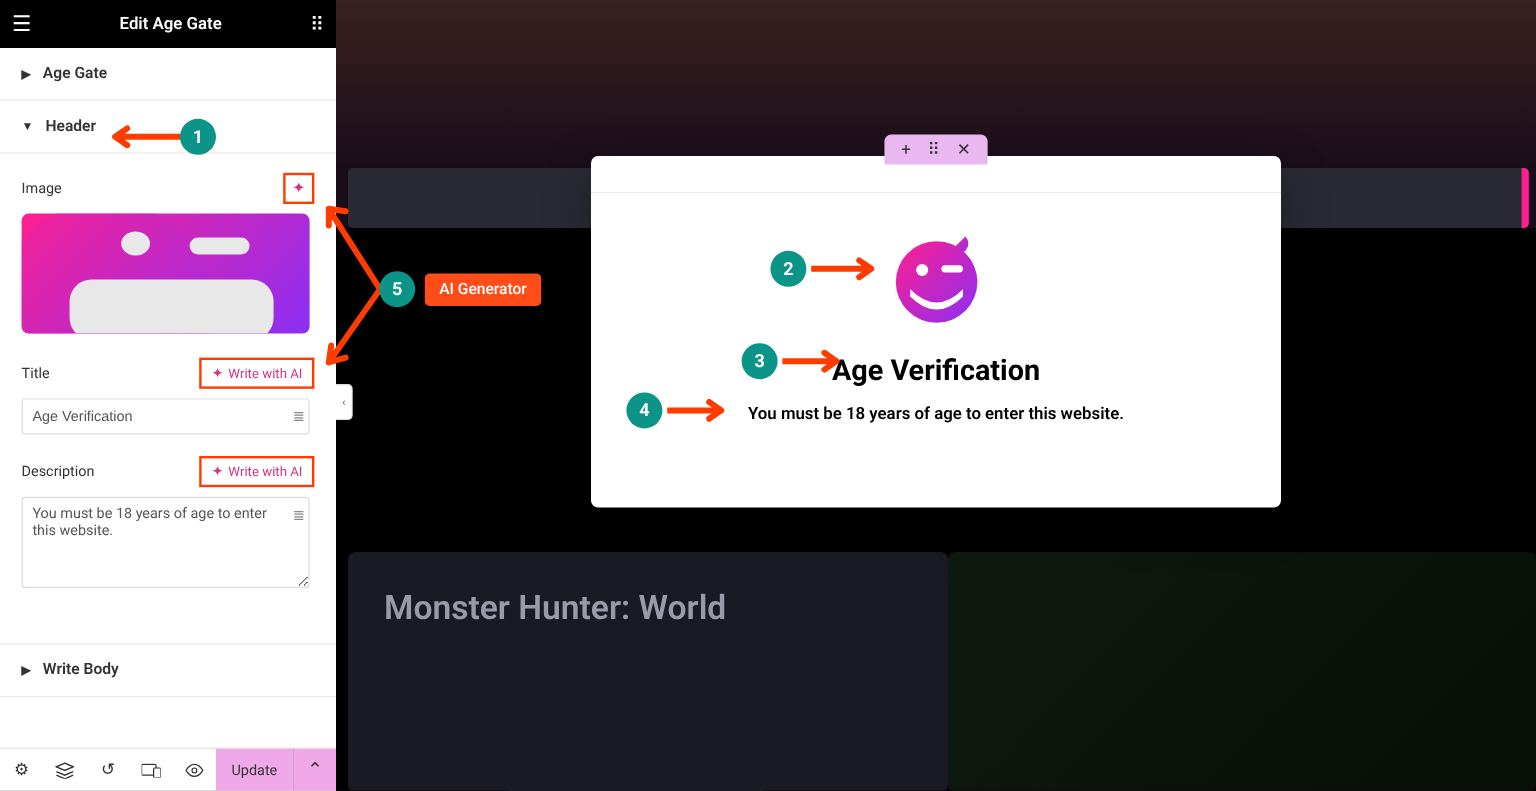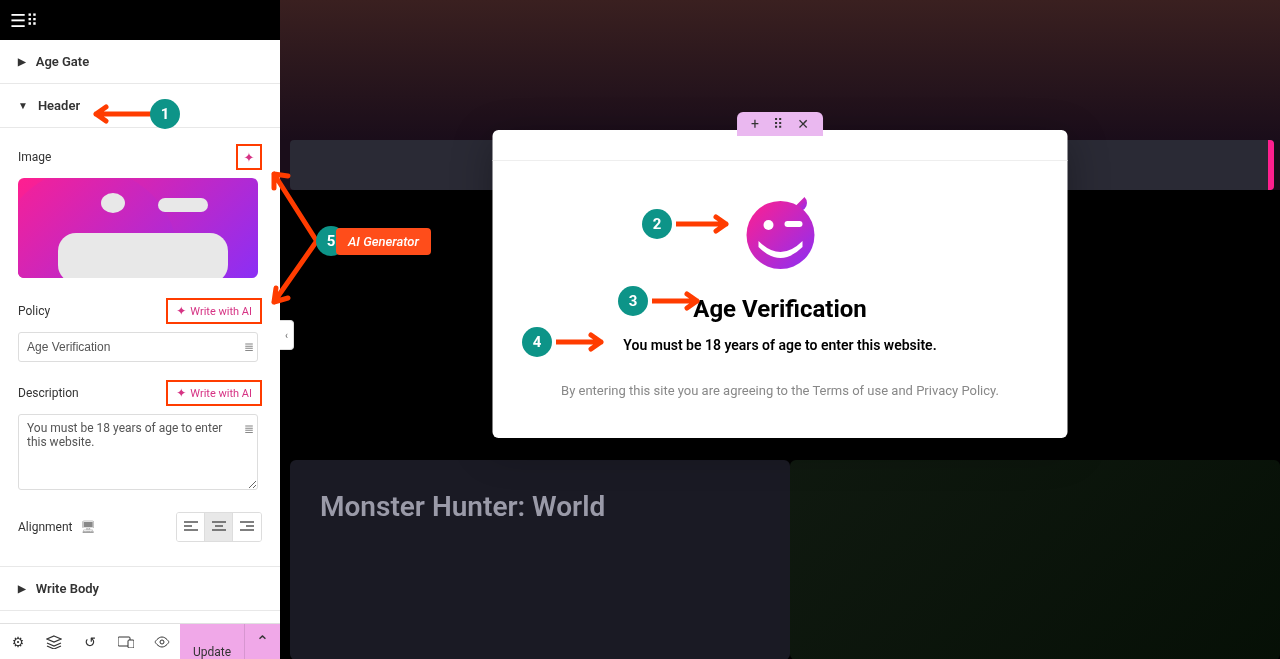--- a/index.html
+++ b/index.html
@@ -37,21 +37,21 @@
 .align-row { display: flex; align-items: center; justify-content: space-between; }
 .align-row .field-label { display: flex; align-items: center; }
 .resp-icon { margin-left: 8px; color: #888; font-size: 12px; }
 .align-group { display: flex; border: 1px solid #ddd; border-radius: 3px; overflow: hidden; }
 .align-btn { width: 28px; height: 28px; display: flex; align-items: center; justify-content: center; background: #fff; cursor: pointer; color: #555; font-size: 13px; border-right: 1px solid #ddd; }
 .align-btn:last-child { border-right: none; }
 .align-btn.active { background: #e8e8e8; }
 
 .panel-footer { height: 36px; background: #fff; border-top: 1px solid #e0e0e0; display: flex; align-items: stretch; }
 .footer-icon { width: 36px; display: flex; align-items: center; justify-content: center; color: #333; cursor: pointer; font-size: 14px; }
-.update-btn { flex: 1; background: #f0a8e8; color: #333; font-size: 12px; display: flex; align-items: flex-end; justify-content: center; cursor: pointer; }
+.update-btn { flex: 1; background: #f0a8e8; color: #333; font-size: 12px; display: flex; align-items: center; justify-content: center; cursor: pointer; }
 .update-caret { width: 36px; background: #f0a8e8; color: #333; display: flex; align-items: center; justify-content: center; cursor: pointer; border-left: 1px solid rgba(0,0,0,0.1); }
 
 
 .canvas { position: absolute; left: 280px; top: 0; right: 0; bottom: 0; background: #1a0d1a; overflow: hidden; }
 .canvas-bg-top { position: absolute; top: 0; left: 0; right: 0; height: 140px; background: linear-gradient(180deg, #3a2020 0%, #1a0d1a 100%); }
 .canvas-bar { position: absolute; top: 140px; left: 10px; right: 6px; height: 50px; background: #2a2a35; border-radius: 4px; }
 .canvas-bar-end { position: absolute; right: 0; top: 0; bottom: 0; width: 6px; background: #ff1f8f; border-radius: 0 4px 4px 0; }
 .canvas-lower { position: absolute; top: 190px; left: 0; right: 0; bottom: 0; background: #000; }
 .article-card { position: absolute; top: 460px; left: 10px; width: 500px; height: 200px; background: #1a1a24; border-radius: 6px; padding: 30px; }
 .article-title { color: #9a9aa8; font-size: 28px; font-weight: 600; margin-bottom: 24px; }
@@ -79,20 +79,21 @@
 .anno-badge { position: absolute; width: 30px; height: 30px; border-radius: 50%; background: #0d9488; color: #fff; font-weight: 700; font-size: 15px; display: flex; align-items: center; justify-content: center; z-index: 200; }
 .anno-arrow { position: absolute; z-index: 199; }
 .anno-label { position: absolute; background: #ff4d1a; color: #fff; padding: 6px 12px; border-radius: 4px; font-size: 13px; font-weight: 500; z-index: 200; }
 </style>
 </head>
 <body>
 
 <div class="left-panel">
   <div class="panel-header">
     <span class="hamburger">☰</span>
+    <span class="panel-title">Edit Age Gate</span>
     <span class="apps-icon">⠿</span>
   </div>
 
   <div class="panel-body">
     <div class="section-row">
       <span class="caret">▶</span>
       <span>Age Gate</span>
     </div>
 
     <div class="section-row">
@@ -116,21 +117,21 @@
                 <stop offset="1" stop-color="#8b2ff5"></stop>
               </linearGradient>
             </defs>
           <ellipse cx="95" cy="25" rx="12" ry="10" fill="#e8e8e8"></ellipse>
           <rect x="140" y="20" width="50" height="14" rx="7" fill="#e8e8e8"></rect>
           <rect x="40" y="55" width="170" height="50" rx="18" fill="#e8e8e8"></rect>
         </svg>
       </div>
 
       <div class="field-label-row">
-        <span class="field-label">Policy</span>
+        <span class="field-label">Title</span>
         <div class="write-ai-box">
           <span class="spark">✦</span>
           <span>Write with AI</span>
         </div>
       </div>
       <div class="input-wrap">
         <input type="text" class="text-input" value="Age Verification" style="">
         <span class="input-icon">≣</span>
       </div>
 
@@ -139,43 +140,20 @@
         <div class="write-ai-box">
           <span class="spark">✦</span>
           <span>Write with AI</span>
         </div>
       </div>
       <div class="textarea-wrap">
         <textarea class="textarea-input" style="">You must be 18 years of age to enter this website.</textarea>
         <span class="textarea-icon">≣</span>
       </div>
 
-      <div class="align-row">
-        <span class="field-label">
-          <span>Alignment</span>
-          <span class="resp-icon">🖥</span>
-        </span>
-        <div class="align-group">
-          <div class="align-btn">
-            <svg width="14" height="12">
-                <path d="M0 1h14M0 5h8M0 9h14" stroke="#555" stroke-width="1.5"></path>
-              </svg>
-          </div>
-          <div class="align-btn active">
-            <svg width="14" height="12">
-                <path d="M0 1h14M3 5h8M0 9h14" stroke="#555" stroke-width="1.5"></path>
-              </svg>
-          </div>
-          <div class="align-btn">
-            <svg width="14" height="12">
-                <path d="M0 1h14M6 5h8M0 9h14" stroke="#555" stroke-width="1.5"></path>
-              </svg>
-          </div>
-        </div>
-      </div>
     </div>
 
     <div class="section-row">
       <span class="caret">▶</span>
       <span>Write Body</span>
     </div>
   </div>
 
   <div class="panel-footer">
     <div class="footer-icon">⚙</div>
@@ -239,21 +217,20 @@
           </defs>
         <path d="M64 6 a8 8 0 0 1 -12 12" fill="url(#g2)"></path>
         <circle cx="40" cy="44" r="34" fill="url(#g2)"></circle>
         <circle cx="28" cy="34" r="5" fill="#fff"></circle>
         <rect x="44" y="30" width="18" height="6" rx="3" fill="#fff"></rect>
         <path d="M18 50 Q40 72 62 50 L62 56 Q40 78 18 56 Z" fill="#fff"></path>
       </svg>
     </div>
     <div class="modal-title">Age Verification</div>
     <div class="modal-desc">You must be 18 years of age to enter this website.</div>
-    <div class="modal-footer">By entering this site you are agreeing to the Terms of use and Privacy Policy.</div>
   </div>
 </div>
 
 <div class="anno-badge" style="left:150px; top:99px;">1</div>
 <svg class="anno-arrow" style="left:86px; top:104px;" width="65" height="20">
     <path d="M65 10 L10 10 M10 10 L20 3 M10 10 L20 17" stroke="#ff3c00" stroke-width="5" fill="none" stroke-linecap="round"></path>
   </svg>
 
 <div class="anno-badge" style="left:642px; top:209px;">2</div>
 <svg class="anno-arrow" style="left:676px; top:214px;" width="60" height="20">
@@ -264,17 +241,17 @@
 <svg class="anno-arrow" style="left:652px; top:291px;" width="55" height="20">
     <path d="M0 10 L45 10 M45 10 L35 3 M45 10 L35 17" stroke="#ff3c00" stroke-width="5" fill="none" stroke-linecap="round"></path>
   </svg>
 
 <div class="anno-badge" style="left:522px; top:327px;">4</div>
 <svg class="anno-arrow" style="left:556px; top:332px;" width="55" height="20">
     <path d="M0 10 L45 10 M45 10 L35 3 M45 10 L35 17" stroke="#ff3c00" stroke-width="5" fill="none" stroke-linecap="round"></path>
   </svg>
 
 <div class="anno-badge" style="left:316px; top:226px;">5</div>
-<div class="anno-label" style="left:336px; top:228px;font-style:italic;">AI Generator</div>
+<div class="anno-label" style="left:354px; top:228px;">AI Generator</div>
 <svg class="anno-arrow" style="left:266px; top:162px;" width="60" height="150">
   <path d="M50 78 L8 12 M8 12 L8 26 M8 12 L22 14" stroke="#ff3c00" stroke-width="5" fill="none" stroke-linecap="round"></path>
   <path d="M50 80 L8 140 M8 140 L10 126 M8 140 L22 136" stroke="#ff3c00" stroke-width="5" fill="none" stroke-linecap="round"></path>
 </svg>
 
 </body></html>

